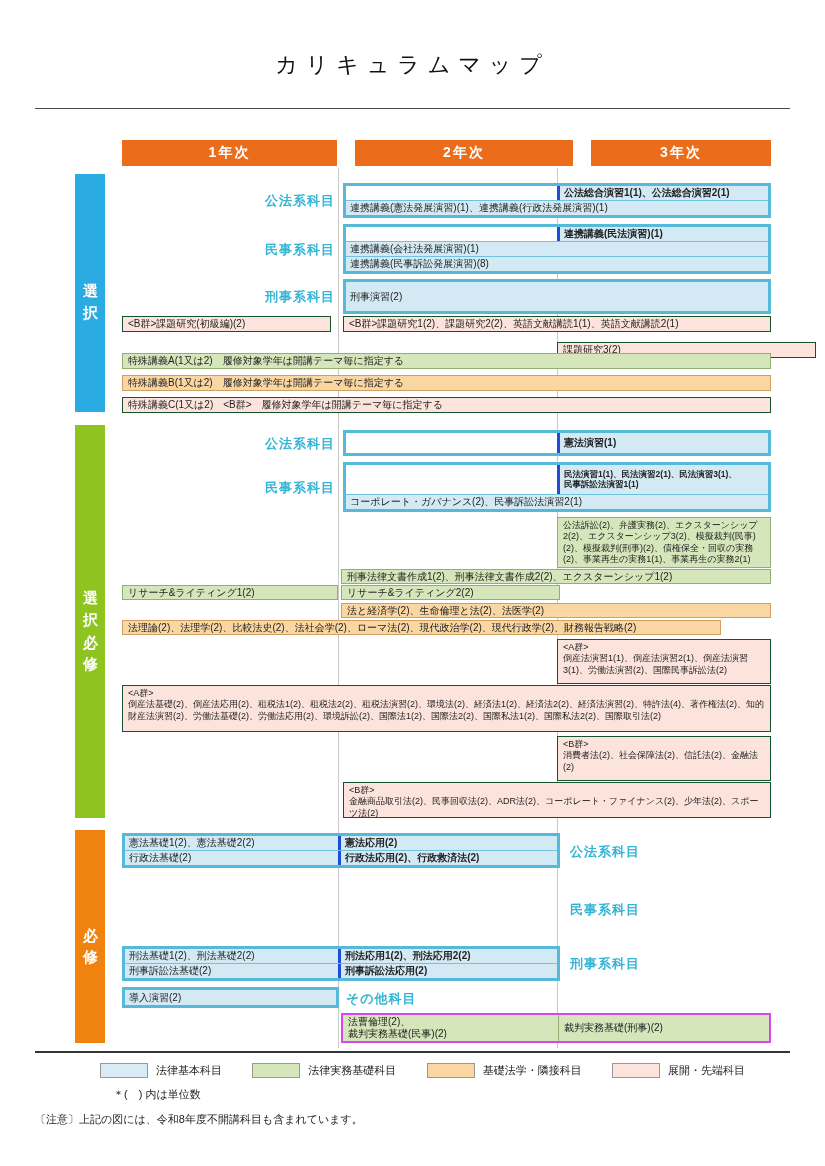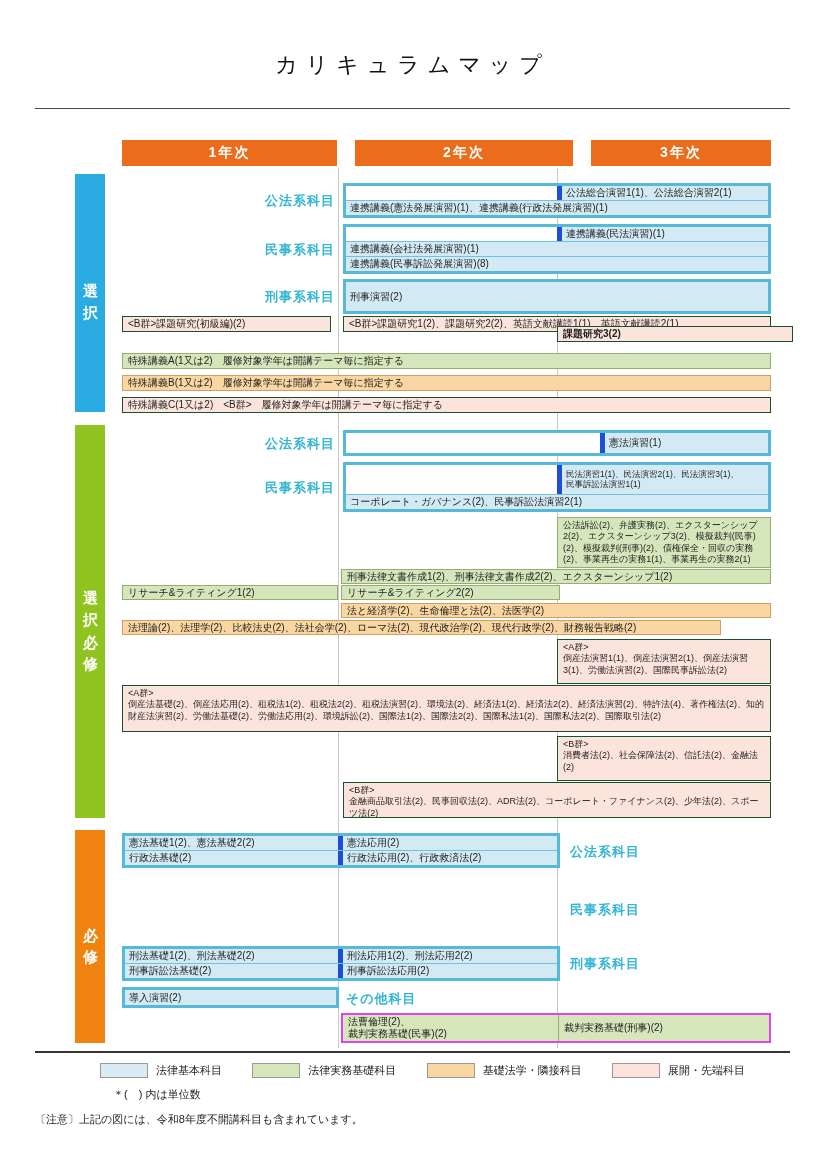--- a/index.html
+++ b/index.html
@@ -36,21 +36,21 @@
   .bar-orange { background:#f0830f; }
 
   
   .tealbox { border:3px solid #57b9da; background:#fff; display:flex; flex-direction:column; }
   .trow { display:flex; flex:1; }
   .trow + .trow { border-top:1px solid #6fc3de; }
   .tcell {
     font-size:10px; line-height:1.2; padding:0 4px;
     display:flex; align-items:center; overflow:hidden; white-space:pre-line;
   }
-  .tcell + .tcell { border-left:5px solid #1d4ed8; }
+  .tcell + .tcell { border-left:3px solid #1d4ed8;font-weight:bold; }
   .blue  { background:#d3eaf5; }
   .white { background:#fff; }
 
   
   .seplabel { color:#35b5d5; font-weight:bold; font-size:13px; letter-spacing:1px; }
   .r { text-align:right; }
 
   
   .bandcell {
     font-size:10px; line-height:1.2; padding:1px 5px;
@@ -126,30 +126,30 @@
 
   <div class="abs seplabel r" style="left:150px; top:288px; width:185px;">刑事系科目</div>
   <div class="abs tealbox" style="left:343px; top:279px; width:428px; height:35px;">
     <div class="trow">
       <div class="tcell blue" style="flex:1;">刑事演習(2)</div>
     </div>
   </div>
 
   <div class="abs bandcell pink" style="left:122px; top:316px; width:209px; height:16px;">&lt;B群&gt;課題研究(初級編)(2)</div>
   <div class="abs bandcell pink" style="left:343px; top:316px; width:428px; height:16px;">&lt;B群&gt;課題研究1(2)、課題研究2(2)、英語文献講読1(1)、英語文献講読2(1)</div>
-  <div class="abs bandcell pink" style="left:557px; top:326px; width:236px; height:16px;font-weight:bold;">課題研究3(2)</div>
+  <div class="abs bandcell pink" style="left:557px; top:342px; width:259px; height:16px;">課題研究3(2)</div>
 
   <div class="abs bandcell green" style="left:122px; top:353px; width:649px; height:16px;">特殊講義A(1又は2)　履修対象学年は開講テーマ毎に指定する</div>
   <div class="abs bandcell orange" style="left:122px; top:375px; width:649px; height:16px;">特殊講義B(1又は2)　履修対象学年は開講テーマ毎に指定する</div>
   <div class="abs bandcell pink" style="left:122px; top:397px; width:649px; height:16px;">特殊講義C(1又は2)　&lt;B群&gt;　履修対象学年は開講テーマ毎に指定する</div>
 
   <div class="abs sidebar bar-green" style="left:75px; top:425px; width:30px; height:393px;">選択必修</div>
 
   <div class="abs seplabel r" style="left:150px; top:435px; width:185px;">公法系科目</div>
-  <div class="abs tealbox" style="left:343px; top:430px; width:428px; height:26px;padding-left:43px;">
+  <div class="abs tealbox" style="left:343px; top:430px; width:428px; height:26px;">
     <div class="trow">
       <div class="tcell white" style="width:211px;"></div>
       <div class="tcell blue" style="flex:1;">憲法演習(1)</div>
     </div>
   </div>
 
   <div class="abs seplabel r" style="left:150px; top:479px; width:185px;">民事系科目</div>
   <div class="abs tealbox" style="left:343px; top:462px; width:428px; height:50px;">
     <div class="trow" style="flex:2;">
       <div class="tcell white" style="width:211px;"></div>

